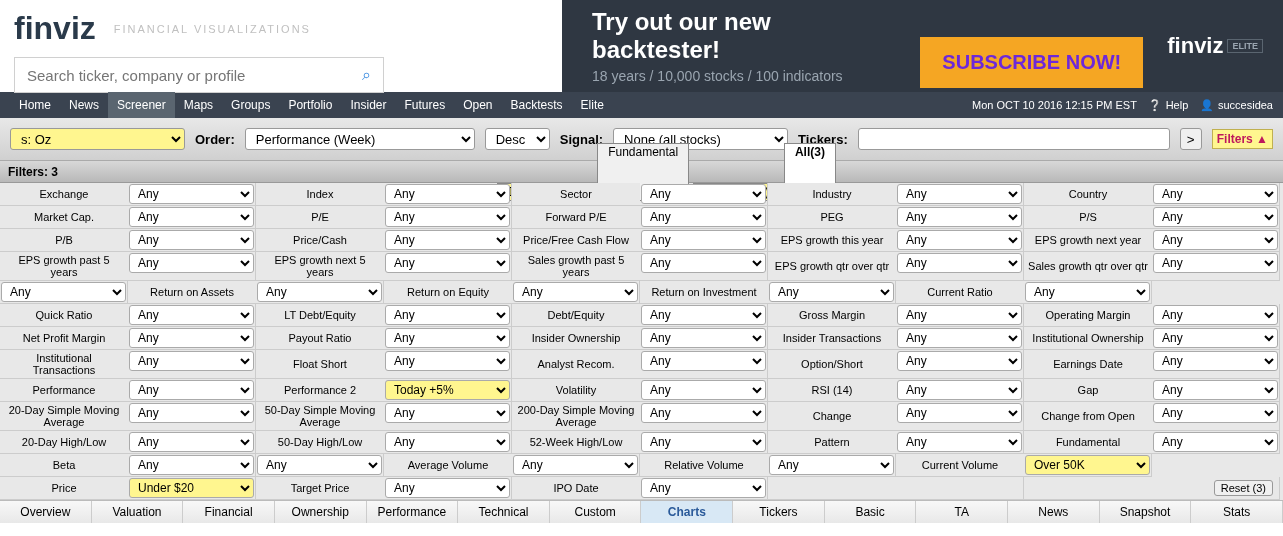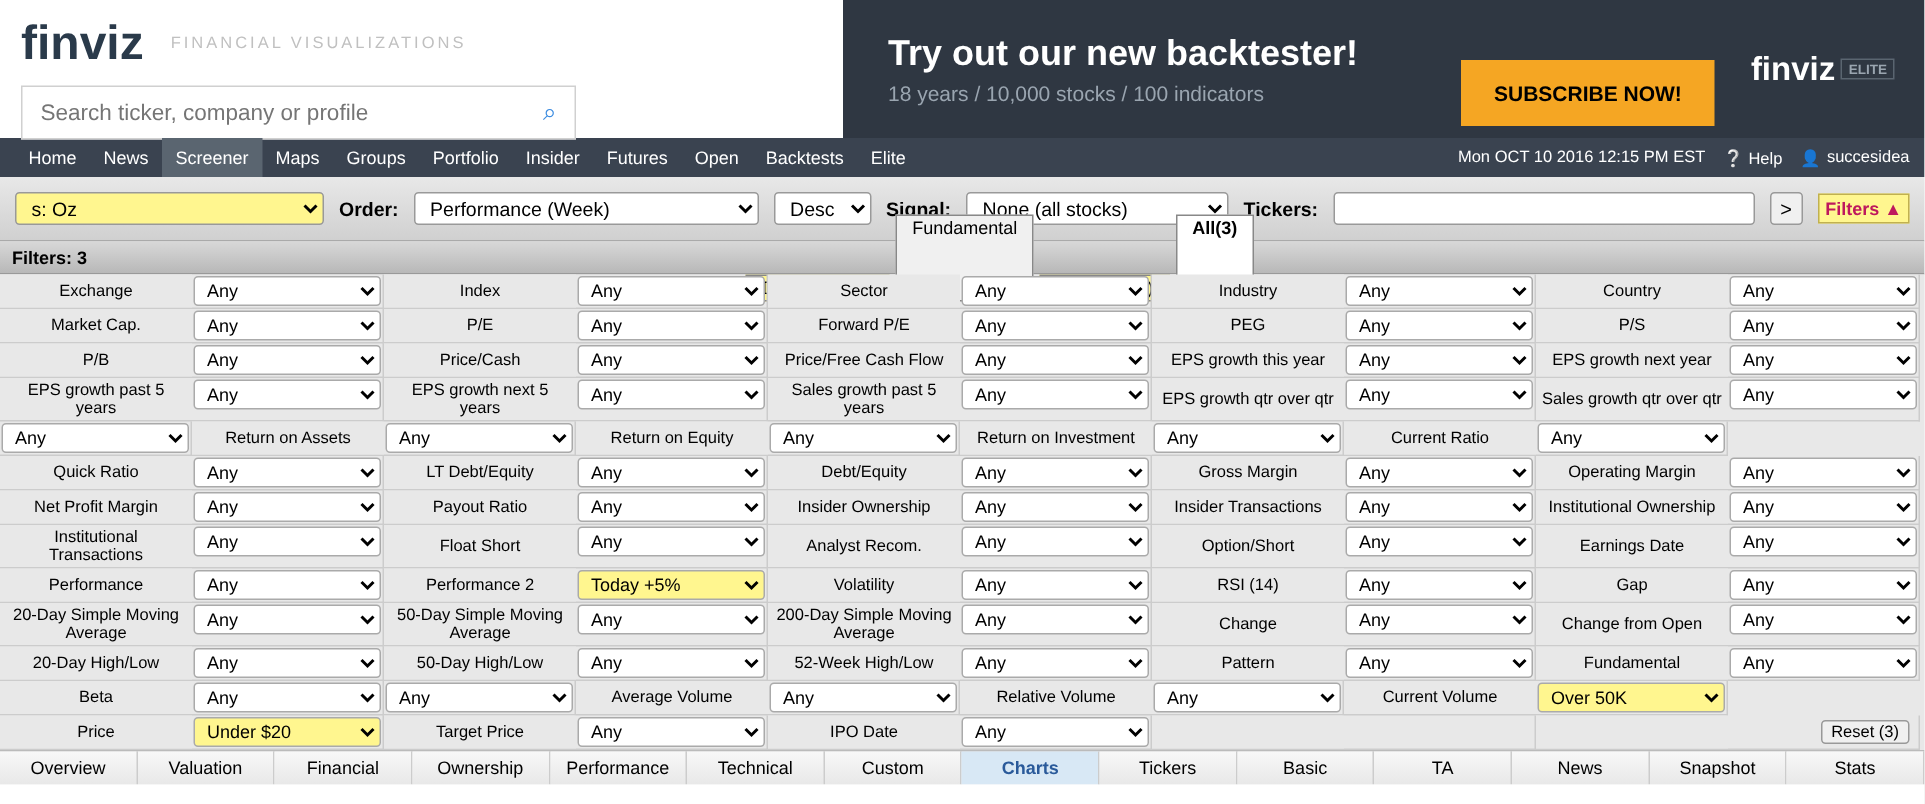--- a/index.html
+++ b/index.html
@@ -11,38 +11,38 @@
 .logo-row { display: flex; align-items: center; gap: 18px; }
 .logo { font-size: 32px; font-weight: bold; color: #2a3a4a; }
 .logo-sub { font-size: 11px; letter-spacing: 2px; color: #c0c0c0; }
 .search-box { margin-top: 10px; width: 370px; height: 36px; border: 1px solid #d0d0d0; display: flex; align-items: center; padding: 0 12px; background: #fff; }
 .search-box input { flex: 1; border: none; outline: none; font-size: 15px; color: #888; }
 .search-icon { color: #3a8be0; font-size: 16px; }
 .header-right { flex: 1; background: #2f3742; display: flex; align-items: center; padding: 0 20px; gap: 24px; }
 .banner-text { flex: 1; color: #fff; padding-left: 10px; }
 .banner-title { font-size: 24px; font-weight: bold; }
 .banner-sub { font-size: 14px; color: #9aa5b0; margin-top: 4px; }
-.subscribe-btn { background: #f5a623; color: #000000; font-weight: bold; padding: 14px 22px; font-size: 14px; margin-top: 32px; }
+.subscribe-btn { background: #f5a623; color: #6d28d9; font-weight: bold; padding: 14px 22px; font-size: 20px; margin-top: 32px; }
 .elite-logo { color: #fff; font-size: 22px; font-weight: bold; display: flex; align-items: center; gap: 4px; }
 .elite-badge { border: 1px solid #5a6570; font-size: 9px; padding: 1px 4px; color: #9aa5b0; }
 
 
 .navbar { background: #3a4350; height: 26px; display: flex; align-items: center; color: #fff; font-size: 12px; }
 .nav-items { display: flex; padding-left: 10px; }
 .nav-item { padding: 6px 9px; cursor: pointer; }
 .nav-item.active { background: #5a6570; }
 .nav-right { margin-left: auto; display: flex; align-items: center; padding-right: 10px; gap: 12px; font-size: 11px; }
 .nav-help { color: #fff; }
 .nav-user { display: flex; align-items: center; gap: 4px; }
 
 
 .filterbar { background: linear-gradient(#e8e8e8, #d0d0d0); padding: 10px 10px; display: flex; align-items: center; gap: 10px; border-bottom: 1px solid #aaa; }
 .sel { background: #fff; border: 1px solid #999; border-radius: 3px; padding: 2px 6px; height: 22px; font-size: 13px; }
 .sel.yellow { background: #fff68f; }
-.sel.wide1 { width: 206px; }
+.sel.wide1 { width: 175px; }
 .sel.wide2 { width: 230px; }
 .sel.narrow { width: 65px; }
 .sel.signal { width: 175px; }
 .lbl { font-size: 13px; font-weight: bold; }
 .ticker-input { flex: 1; height: 22px; border: 1px solid #999; border-radius: 3px; padding: 0 6px; }
 .go-btn { height: 22px; width: 22px; border: 1px solid #999; background: #f0f0f0; border-radius: 3px; }
 .filters-toggle { background: #fff68f; border: 1px solid #c0b050; padding: 2px 4px; font-size: 12px; font-weight: bold; color: #be185d; white-space: nowrap; }
 
 
 .filter-tabs-row { background: linear-gradient(#d8d8d8, #b8b8b8); display: flex; align-items: center; height: 22px; padding: 0 8px; border-bottom: 1px solid #999; }

